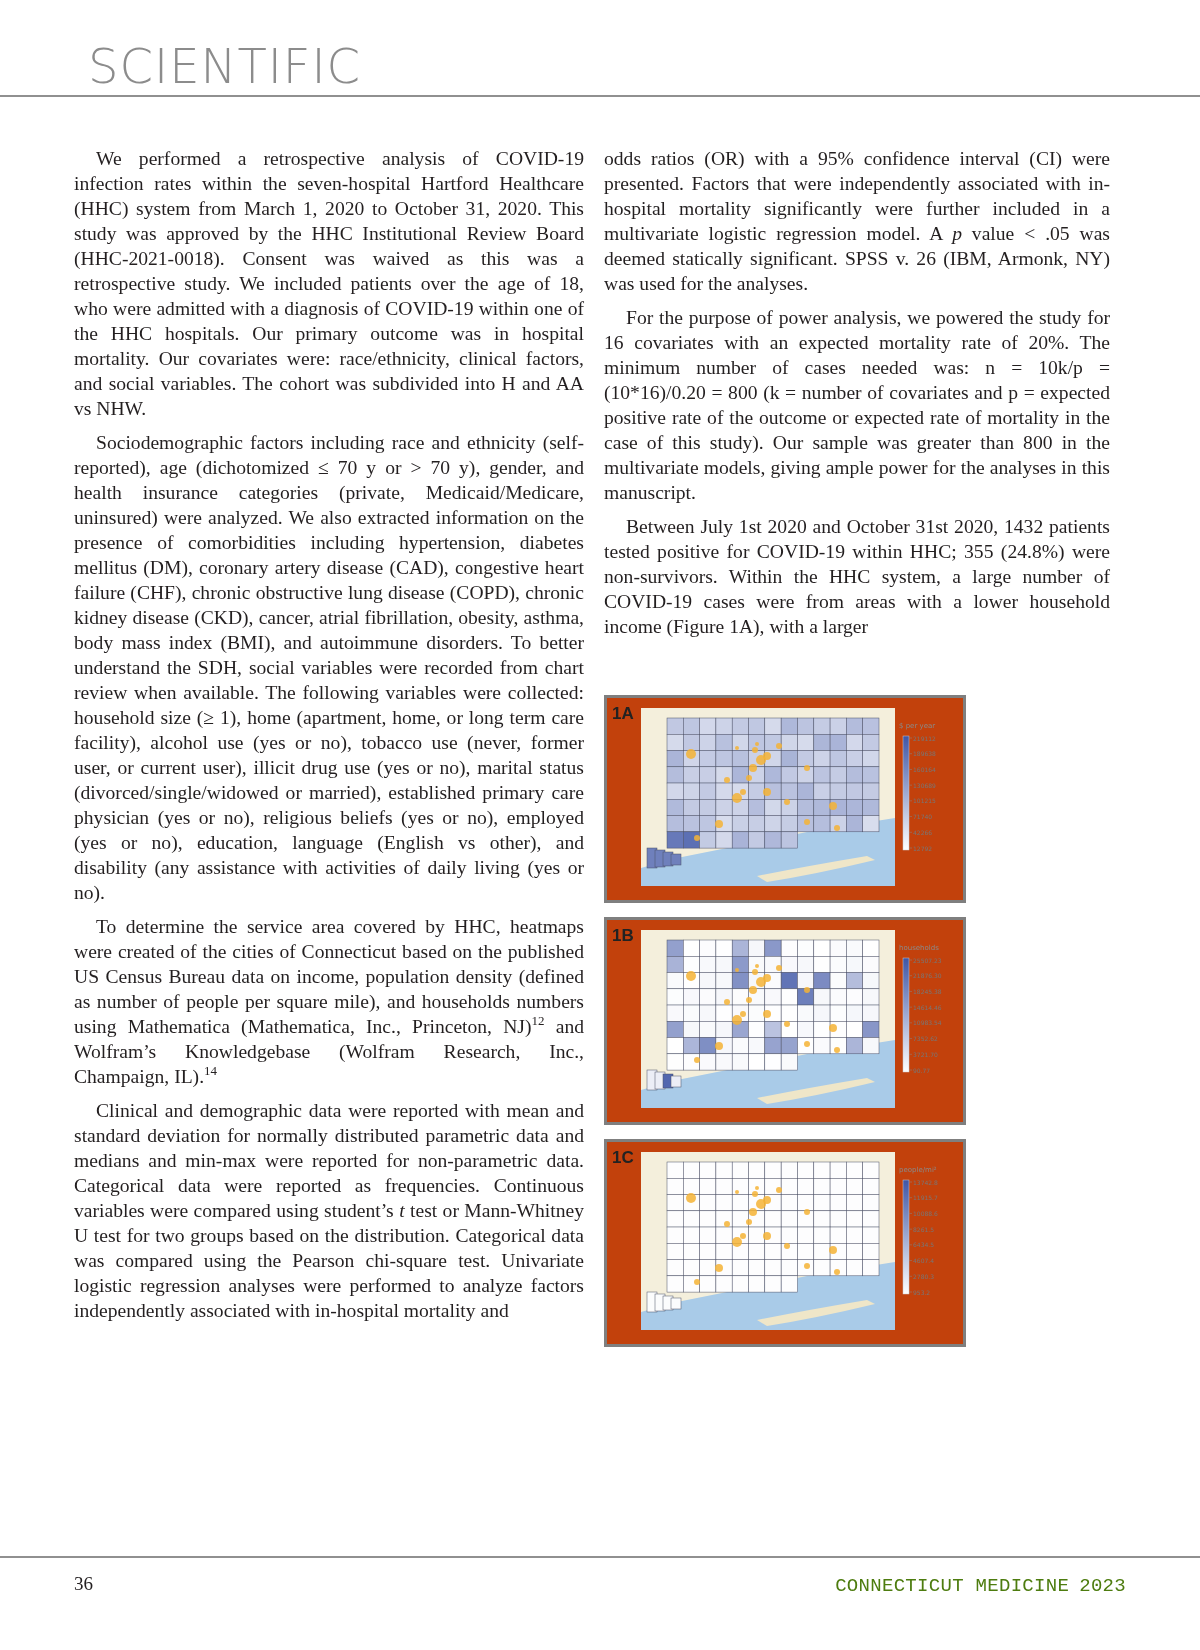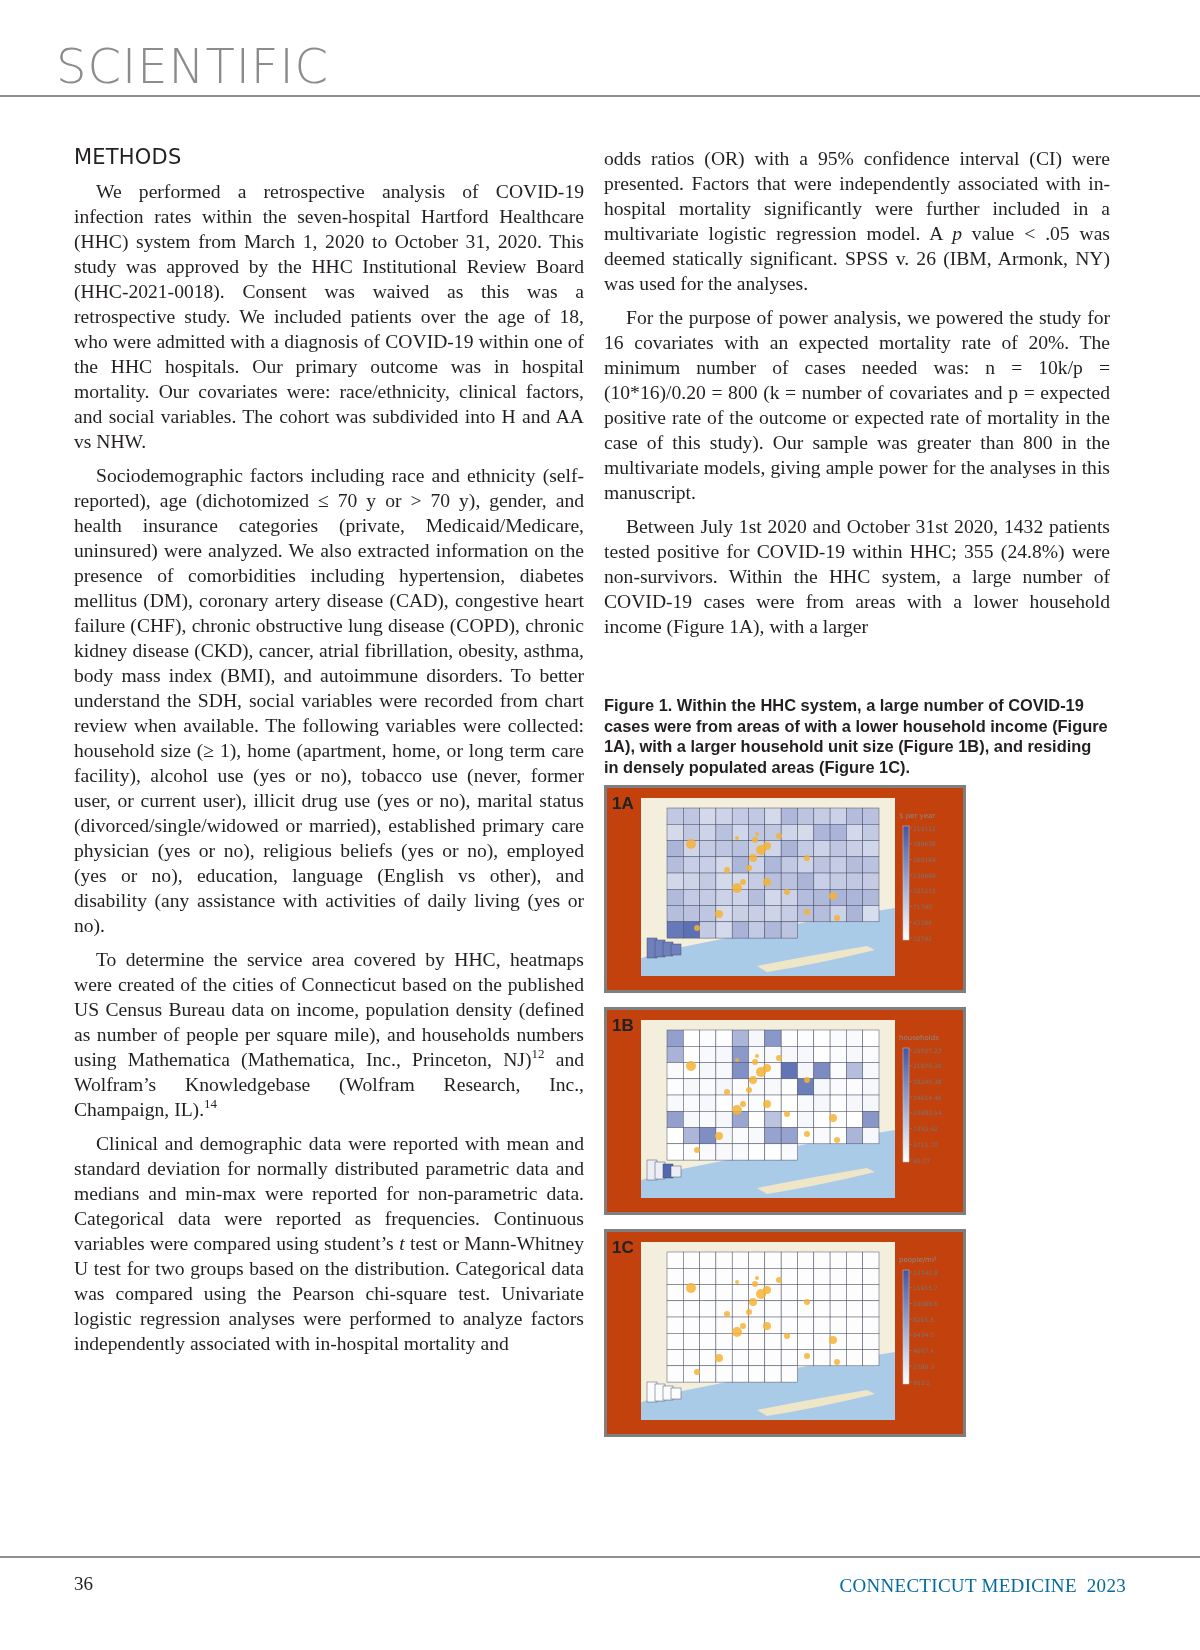--- a/index.html
+++ b/index.html
@@ -1,57 +1,55 @@
 <!DOCTYPE html>
 <html><head>
 <meta charset="utf-8">
 <style>
   html, body { margin: 0; padding: 0; background: #ffffff; }
   body { width: 1200px; height: 1650px; position: relative; overflow: hidden; font-family: "DejaVu Serif", serif; color: #231f20; }
-  .section-label { position: absolute; left: 56px; top: 42px; font-family: "DejaVu Sans", sans-serif; font-weight: 200; font-size: 48px; letter-spacing: 1px; color: #8c8c8c; margin: 0; line-height: 1; }
+  .section-label { position: absolute; left: 88px; top: 42px; font-family: "DejaVu Sans", sans-serif; font-weight: 200; font-size: 48px; letter-spacing: 1px; color: #8c8c8c; margin: 0; line-height: 1; }
   .rule-top { position: absolute; left: 0; top: 95px; width: 1200px; height: 2px; background: #909090; }
   .rule-bottom { position: absolute; left: 0; top: 1556px; width: 1200px; height: 2px; background: #909090; }
   .col { position: absolute; top: 146px; width: 510px; }
   .col-left { left: 74px; }
   .col-right { left: 604px; width: 506px; }
   h2 { font-family: "DejaVu Sans", sans-serif; font-weight: normal; font-size: 21px; margin: 0 0 10px 0; letter-spacing: 0.2px; color: #231f20; line-height: 1.1; }
   p { font-family: "Liberation Serif", serif; font-size: 19.6px; line-height: 25px; text-align: justify; text-indent: 22px; margin: 0 0 9px 0; hyphens: none; }
   p.noindent { text-indent: 0; }
   sup { font-size: 13px; line-height: 0; }
   .gap-h2 { margin-top: 14px; }
   .figure { margin-top: 56px; }
   .fig-caption { font-family: "Liberation Sans", sans-serif; font-weight: bold; font-size: 16.4px; line-height: 20.5px; margin: 0 0 8px 0; color: #231f20; }
   .panel { position: relative; width: 356px; height: 202px; border: 3px solid #7f7f7f; margin-left: 0; margin-bottom: 14px; background: #c2410c; }
   .panel-label { position: absolute; left: 5px; top: 6px; font-family: "Liberation Sans", sans-serif; font-weight: bold; font-size: 17px; color: #222; }
   .panel svg { position: absolute; left: 0; top: 0; }
   .footer-page { position: absolute; left: 74px; top: 1573px; font-family: Liberation Serif, serif; font-size: 19px; color: #231f20; }
-  .footer-journal { position: absolute; right: 74px; top: 1575px; font-family: Liberation Serif, serif; font-size: 19px; letter-spacing: 0.3px; color: #0369a1; }
+  .footer-journal { position: absolute; right: 74px; top: 1575px; font-family: Liberation Mono, monospace; font-size: 19px; letter-spacing: 0.3px; color: #4d7c0f; }
   .footer-journal span { margin-left: 10px; }
 </style>
 </head>
 <body>
 
 <h1 class="section-label">SCIENTIFIC</h1>
 <div class="rule-top"></div>
 
 <div class="col col-left">
-  <h2>METHODS</h2>
   <p>We performed a retrospective analysis of COVID-19 infection rates within the seven-hospital Hartford Healthcare (HHC) system from March 1, 2020 to October 31, 2020. This study was approved by the HHC Institutional Review Board (HHC-2021-0018). Consent was waived as this was a retrospective study. We included patients over the age of 18, who were admitted with a diagnosis of COVID-19 within one of the HHC hospitals. Our primary outcome was in hospital mortality. Our covariates were: race/ethnicity, clinical factors, and social variables. The cohort was subdivided into H and AA vs NHW.</p>
   <p>Sociodemographic factors including race and ethnicity (self-reported), age (dichotomized ≤ 70 y or &gt; 70 y), gender, and health insurance categories (private, Medicaid/Medicare, uninsured) were analyzed. We also extracted information on the presence of comorbidities including hypertension, diabetes mellitus (DM), coronary artery disease (CAD), congestive heart failure (CHF), chronic obstructive lung disease (COPD), chronic kidney disease (CKD), cancer, atrial fibrillation, obesity, asthma, body mass index (BMI), and autoimmune disorders. To better understand the SDH, social variables were recorded from chart review when available. The following variables were collected: household size (≥ 1), home (apartment, home, or long term care facility), alcohol use (yes or no), tobacco use (never, former user, or current user), illicit drug use (yes or no), marital status (divorced/single/widowed or married), established primary care physician (yes or no), religious beliefs (yes or no), employed (yes or no), education, language (English vs other), and disability (any assistance with activities of daily living (yes or no).</p>
   <p><span>To determine the service area covered by HHC, heatmaps were created of the cities of Connecticut based on the published US Census Bureau data on income, population density (defined as number of people per square mile), and households numbers using Mathematica (Mathematica, Inc., Princeton, NJ)</span><sup>12</sup><span> and Wolfram’s Knowledgebase (Wolfram Research, Inc., Champaign, IL).</span><sup>14</sup></p>
   <p><span>Clinical and demographic data were reported with mean and standard deviation for normally distributed parametric data and medians and min-max were reported for non-parametric data. Categorical data were reported as frequencies. Continuous variables were compared using student’s </span><i>t</i><span> test or Mann-Whitney U test for two groups based on the distribution. Categorical data was compared using the Pearson chi-square test. Univariate logistic regression analyses were performed to analyze factors independently associated with in-hospital mortality and</span></p>
 </div>
 
 <div class="col col-right">
   <p class="noindent"><span>odds ratios (OR) with a 95% confidence interval (CI) were presented. Factors that were independently associated with in-hospital mortality significantly were further included in a multivariate logistic regression model. A </span><i>p</i><span> value &lt; .05 was deemed statically significant. SPSS v. 26 (IBM, Armonk, NY) was used for the analyses.</span></p>
   <p>For the purpose of power analysis, we powered the study for 16 covariates with an expected mortality rate of 20%. The minimum number of cases needed was: n = 10k/p = (10*16)/0.20 = 800 (k = number of covariates and p = expected positive rate of the outcome or expected rate of mortality in the case of this study). Our sample was greater than 800 in the multivariate models, giving ample power for the analyses in this manuscript.</p>
   <p>Between July 1st 2020 and October 31st 2020, 1432 patients tested positive for COVID-19 within HHC; 355 (24.8%) were non-survivors. Within the HHC system, a large number of COVID-19 cases were from areas with a lower household income (Figure 1A), with a larger</p>
 
   <div class="figure">
-    <div class="fig-caption">Figure 1. Within the HHC system, a large number of COVID-19 cases were from areas of with a lower household income (Figure 1A), with a larger household unit size (Figure 1B), and residing in densely populated areas (Figure 1C).</div>
     <div class="panel">
       <span class="panel-label">1A</span>
       <svg class="map" width="356" height="202">
           <g>
             <rect x="34" y="10" width="254" height="178" fill="#f4efdc"></rect>
             <path d="M34 188 L34 170 L70 160 L120 150 L170 140 L210 132 L250 126 L288 120 L288 188 Z" fill="#a9cbe8"></path>
             <path d="M150 178 Q200 168 260 158 L268 162 Q210 176 160 184 Z" fill="#efe6c8"></path>
             <rect x="60.0" y="20.0" width="16.3" height="16.3" fill="rgb(193,200,226)" stroke="#4a4f66" stroke-width="0.5"></rect>
             <rect x="76.3" y="20.0" width="16.3" height="16.3" fill="rgb(190,198,225)" stroke="#4a4f66" stroke-width="0.5"></rect>
             <rect x="92.6" y="20.0" width="16.3" height="16.3" fill="rgb(211,216,235)" stroke="#4a4f66" stroke-width="0.5"></rect>

